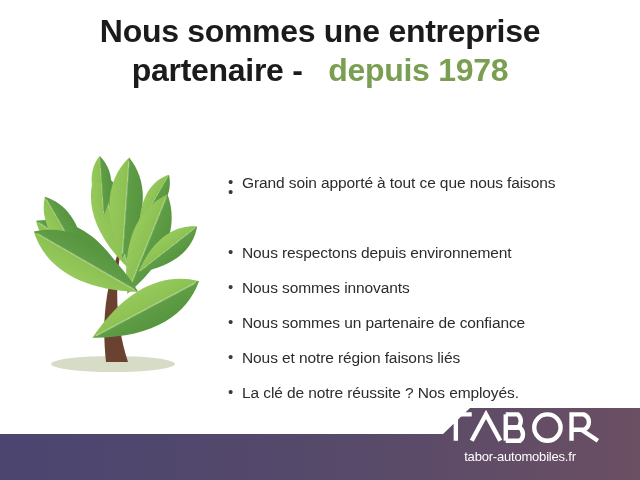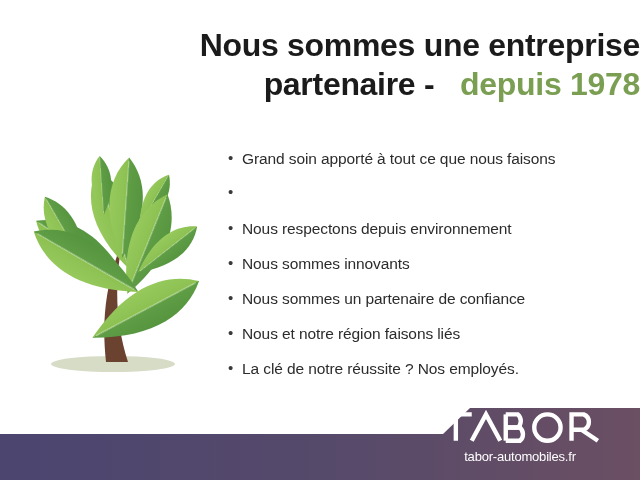--- a/index.html
+++ b/index.html
@@ -19,23 +19,23 @@
     width: 640px;
     height: 480px;
     background: #ffffff;
     overflow: hidden;
   }
 
   
   #title-block {
     position: absolute;
     left: 0;
-    top: 26px;
+    top: 12px;
     width: 640px;
-    text-align: right;
+    text-align: center;
     line-height: 1.22;
   }
   .title-line {
     font-size: 32px;
     font-weight: bold;
     letter-spacing: -0.3px;
     color: #1b1b1b;
     white-space: nowrap;
   }
   .title-accent {
@@ -63,20 +63,21 @@
     color: #3a3a3a;
     font-size: 15px;
     line-height: 1;
     transform: translateY(-1px);
   }
   .bullet-text {
     font-size: 15.5px;
     color: #2c2c2c;
     white-space: nowrap;
     letter-spacing: -0.1px;
+    margin-top: 24px;
   }
 
   
   #tree-illustration {
     position: absolute;
     left: 10px;
     top: 148px;
     width: 210px;
     height: 244px;
   }

